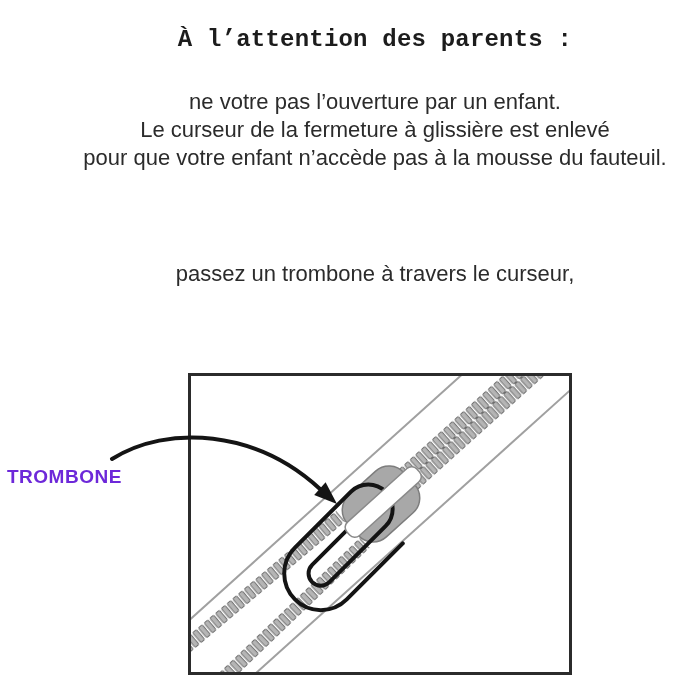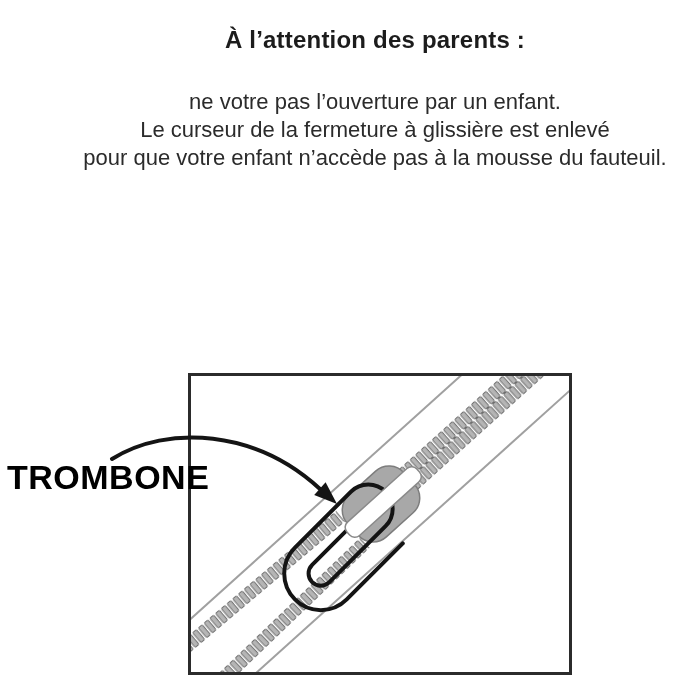--- a/index.html
+++ b/index.html
@@ -1,47 +1,48 @@
 <!DOCTYPE html>
 <html><head>
 <meta charset="utf-8">
 <style>
   html,body{margin:0;padding:0;}
   body{
     width:700px;height:700px;position:relative;background:#ffffff;overflow:hidden;
     font-family:"Liberation Sans","DejaVu Sans",sans-serif;color:#262626;
   }
   .textcol{position:absolute;left:50px;width:650px;text-align:center;}
-  .title{top:24px;font-size:24px;line-height:32px;font-weight:bold;color:#1c1c1c;letter-spacing:0.2px;}
+  .title{top:24px;font-size:24px;line-height:32px;font-weight:bold;color:#1c1c1c;letter-spacing:0.2px;font-family:Liberation Mono, monospace;}
   .para{font-size:22px;line-height:28px;color:#2b2b2b;}
   .para1{top:88px;}
   .para2{top:260px;}
   .diagram-box{
     position:absolute;left:188px;top:373px;width:384px;height:302px;
     border:3px solid #2b2b2b;box-sizing:border-box;background:#ffffff;
   }
   .diagram-box svg{display:block;}
   .trombone-label{
-    position:absolute;left:7px;top:462px;font-size:34px;line-height:30px;
-    font-weight:800;color:#000000;letter-spacing:0.5px;white-space:nowrap;
+    position:absolute;left:7px;top:462px;font-size:19px;line-height:30px;
+    font-weight:800;color:#6d28d9;letter-spacing:0.5px;white-space:nowrap;
   }
   .arrow-overlay{position:absolute;left:0;top:0;pointer-events:none;z-index:5;}
 </style>
 </head>
 <body>
 
 <div class="textcol title">À l’attention des parents :</div>
 
 <div class="textcol para para1">
   <div>ne votre pas l’ouverture par un enfant.</div>
   <div>Le curseur de la fermeture à glissière est enlevé</div>
   <div>pour que votre enfant n’accède pas à la mousse du fauteuil.</div>
 </div>
 
 <div class="textcol para para2">
+  <div>passez un trombone à travers le curseur,</div>
 </div>
 
 <div class="diagram-box">
   <svg width="378" height="296" viewBox="0 0 378 296">
     <defs>
       <pattern id="teethOpenA" patternUnits="userSpaceOnUse" x="0" y="103" width="7.5" height="14">
         <rect x="1" y="0.5" width="5" height="13" rx="1.5" stroke="#6e6e6e" stroke-width="1" fill="#b5b5b5"></rect>
       </pattern>
       <pattern id="teethOpenB" patternUnits="userSpaceOnUse" x="0" y="139" width="7.5" height="14">
         <rect x="1" y="0.5" width="5" height="13" rx="1.5" stroke="#6e6e6e" stroke-width="1" fill="#b5b5b5"></rect>

